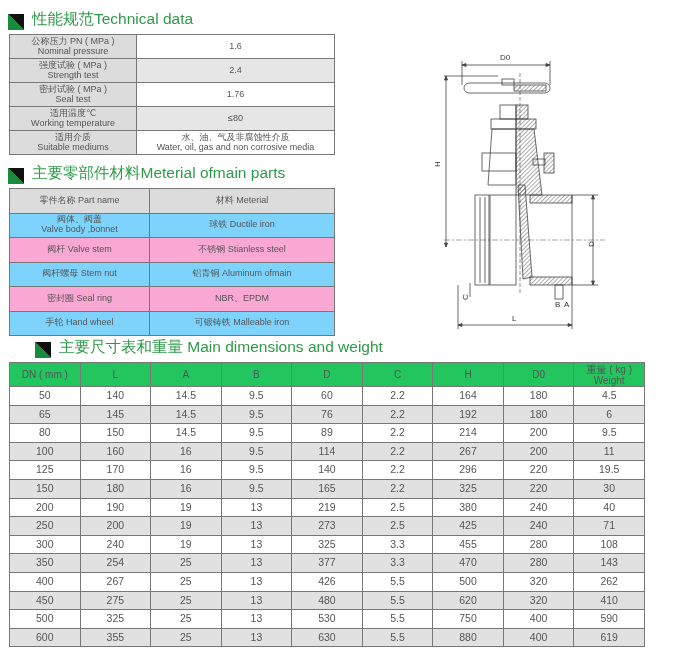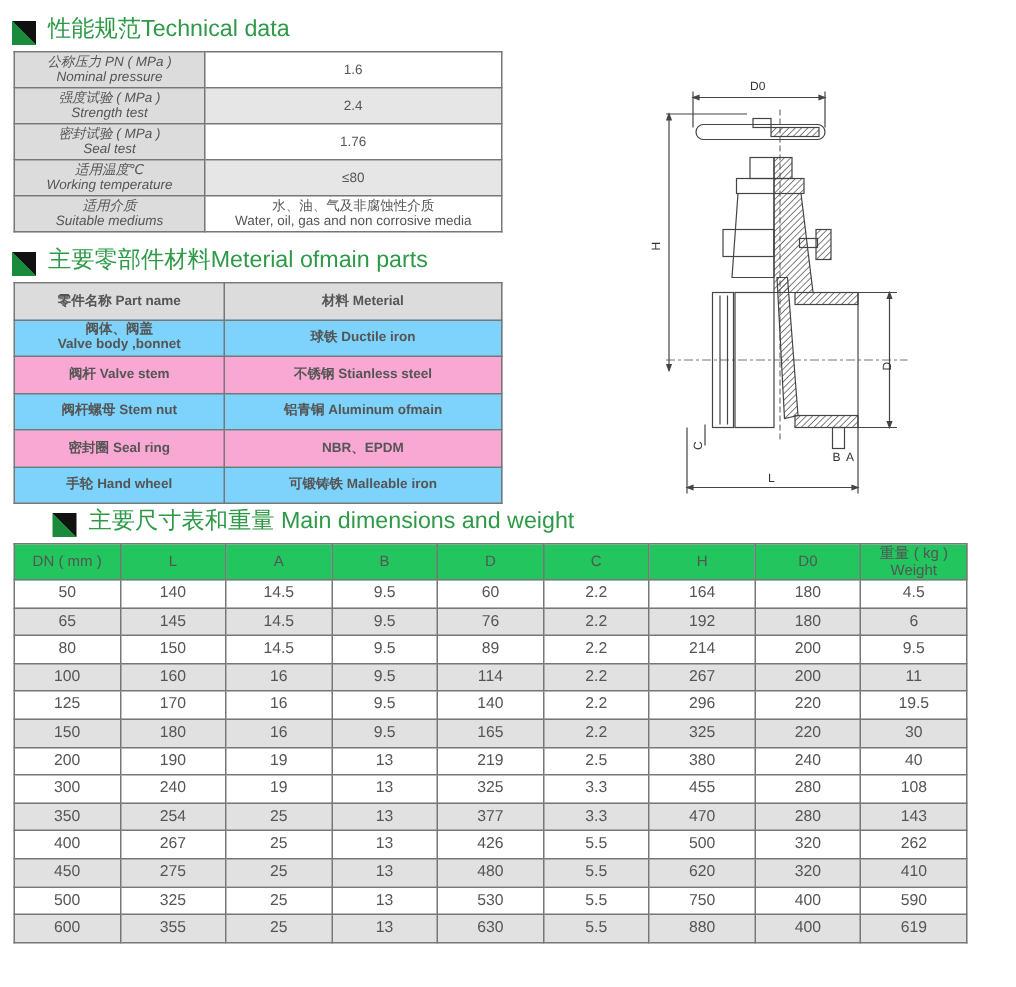--- a/index.html
+++ b/index.html
@@ -18,27 +18,27 @@
 
   table { border-collapse: collapse; position: absolute; table-layout: fixed; }
   td, th {
     border: 1px solid #777; text-align: center; vertical-align: middle;
     font-weight: normal; color: #555; line-height: 1.1;
   }
 
   
   #tech { left: 9px; top: 34px; width: 326px; font-size: 9px; }
   #tech td { height: 24px; }
-  #tech td.lbl { width: 127px; background: #dcdcdc; font-style: italic; }
+  #tech td.lbl { width: 127px; background: #dcdcdc; }
   #tech tr:nth-child(odd) td.val { background: #ffffff; }
   #tech tr:nth-child(even) td.val { background: #e6e6e6; }
 
   
   #mat { left: 9px; top: 188px; width: 326px; font-size: 9px; }
-  #mat td { height: 24.5px; font-weight: bold; }
+  #mat td { height: 24.5px; }
   #mat td:first-child { width: 140px; }
   #mat tr.hdr td { background: #dcdcdc; }
   #mat tr.r-odd td { background: #7dd3fc; }
   #mat tr.r-even td { background: #f9a8d4; }
 
   
   #dims { left: 9px; top: 362px; width: 636px; font-size: 10.5px; }
   #dims td, #dims th { height: 18.6px; }
   #dims tr.hdr th { background: #22c55e; height: 24px; font-size: 10px; }
   #dims tr.r-odd td { background: #ffffff; }
@@ -232,20 +232,31 @@
         <td>200</td>
         <td>190</td>
         <td>19</td>
         <td>13</td>
         <td>219</td>
         <td>2.5</td>
         <td>380</td>
         <td>240</td>
         <td>40</td>
       </tr>
+      <tr class="r-even">
+        <td>250</td>
+        <td>200</td>
+        <td>19</td>
+        <td>13</td>
+        <td>273</td>
+        <td>2.5</td>
+        <td>425</td>
+        <td>240</td>
+        <td>71</td>
+      </tr>
       <tr class="r-odd">
         <td>300</td>
         <td>240</td>
         <td>19</td>
         <td>13</td>
         <td>325</td>
         <td>3.3</td>
         <td>455</td>
         <td>280</td>
         <td>108</td>

